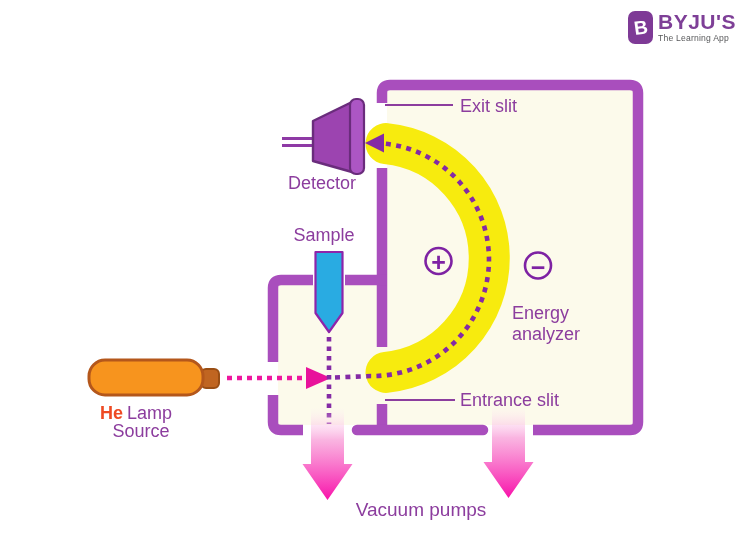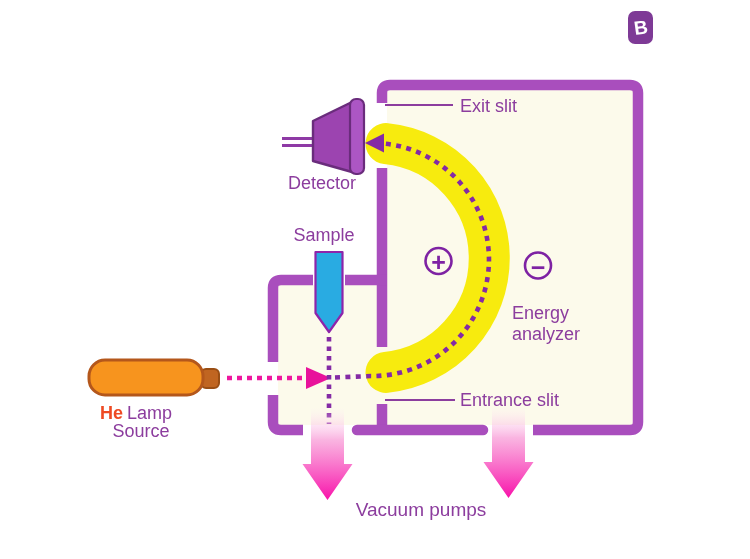--- a/index.html
+++ b/index.html
@@ -98,15 +98,19 @@
       <text x="127" y="419" fill="#8C3D9E">Lamp</text>
       <text x="141" y="437" text-anchor="middle" fill="#8C3D9E">Source</text>
       <text x="421" y="516" text-anchor="middle" font-size="19" fill="#8C3D9E">Vacuum pumps</text>
     </g>
   </svg>
 
   <div class="logo">
     <div class="logo-badge">
       <span>B</span>
     </div>
+    <div class="logo-text">
+      <span class="logo-brand">BYJU'S</span>
+      <span class="logo-tagline">The Learning App</span>
+    </div>
   </div>
 
 </div>
 
 </body></html>

